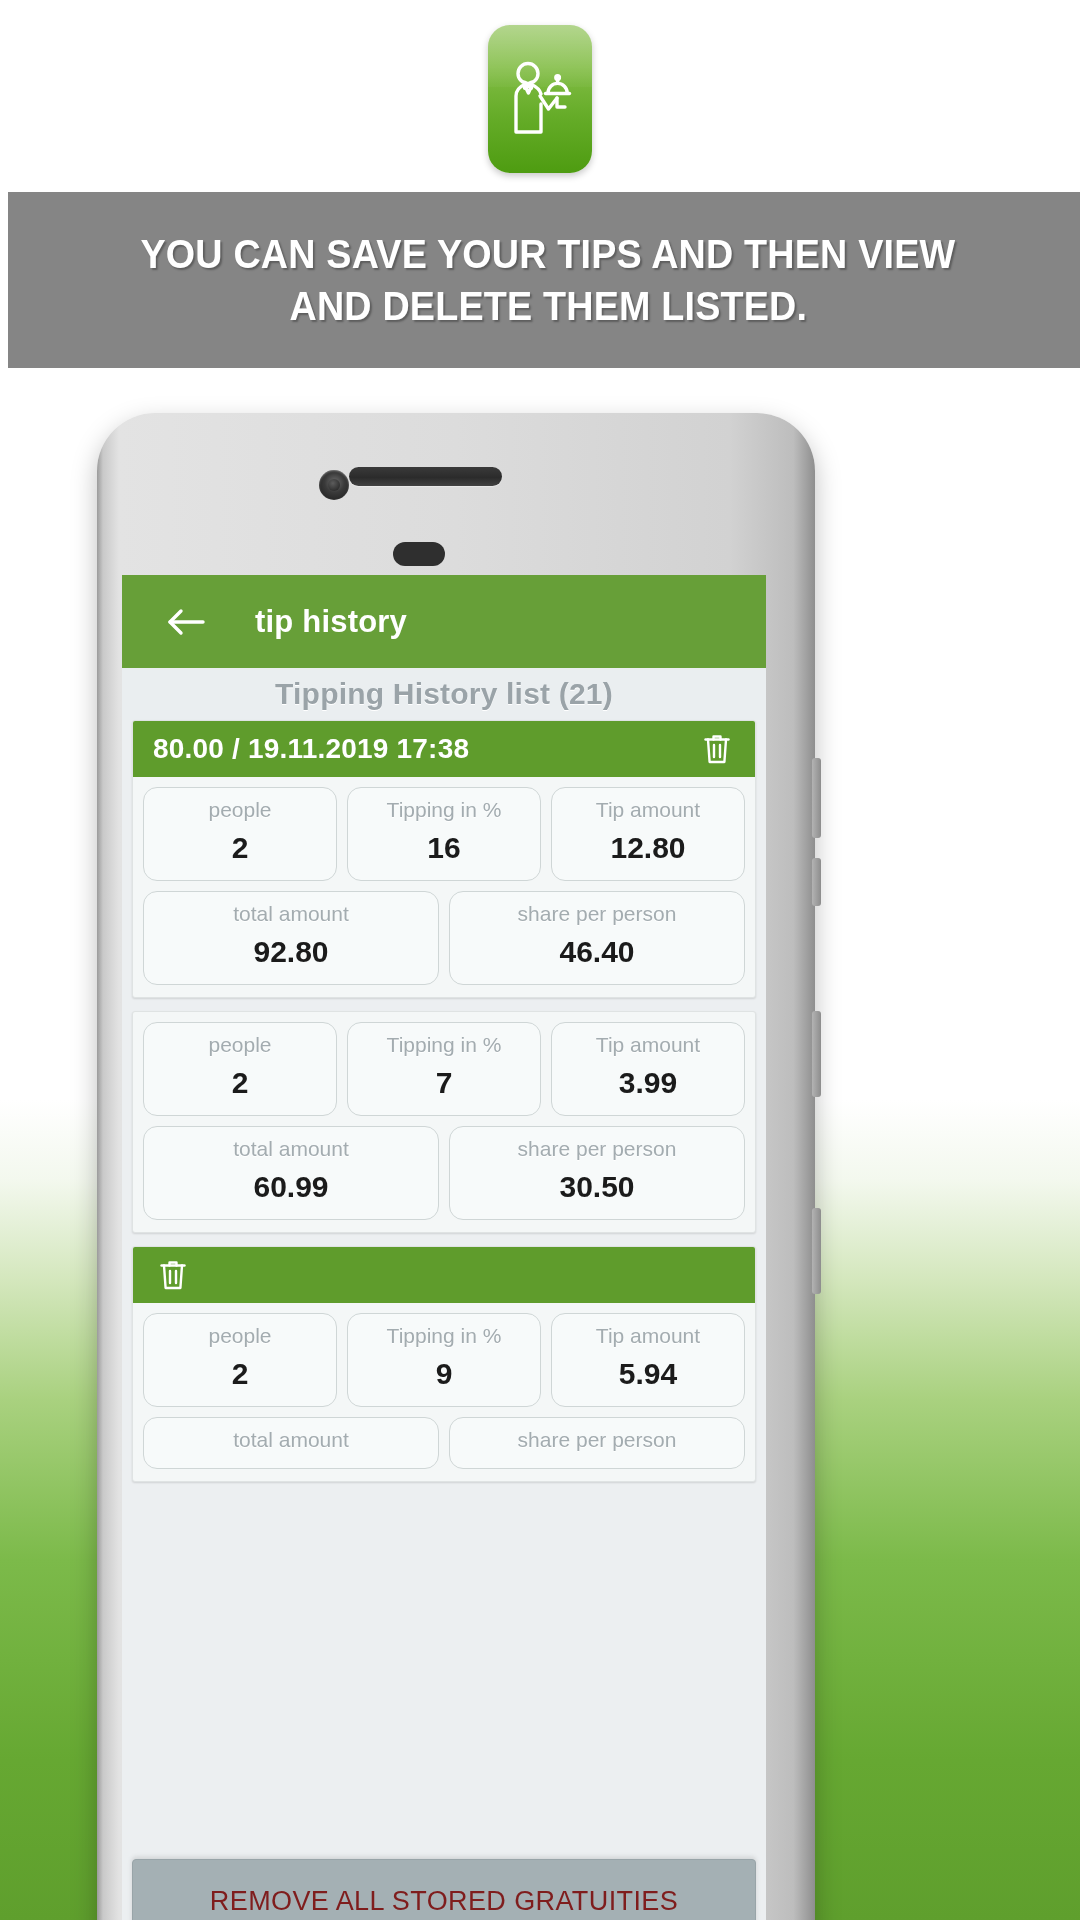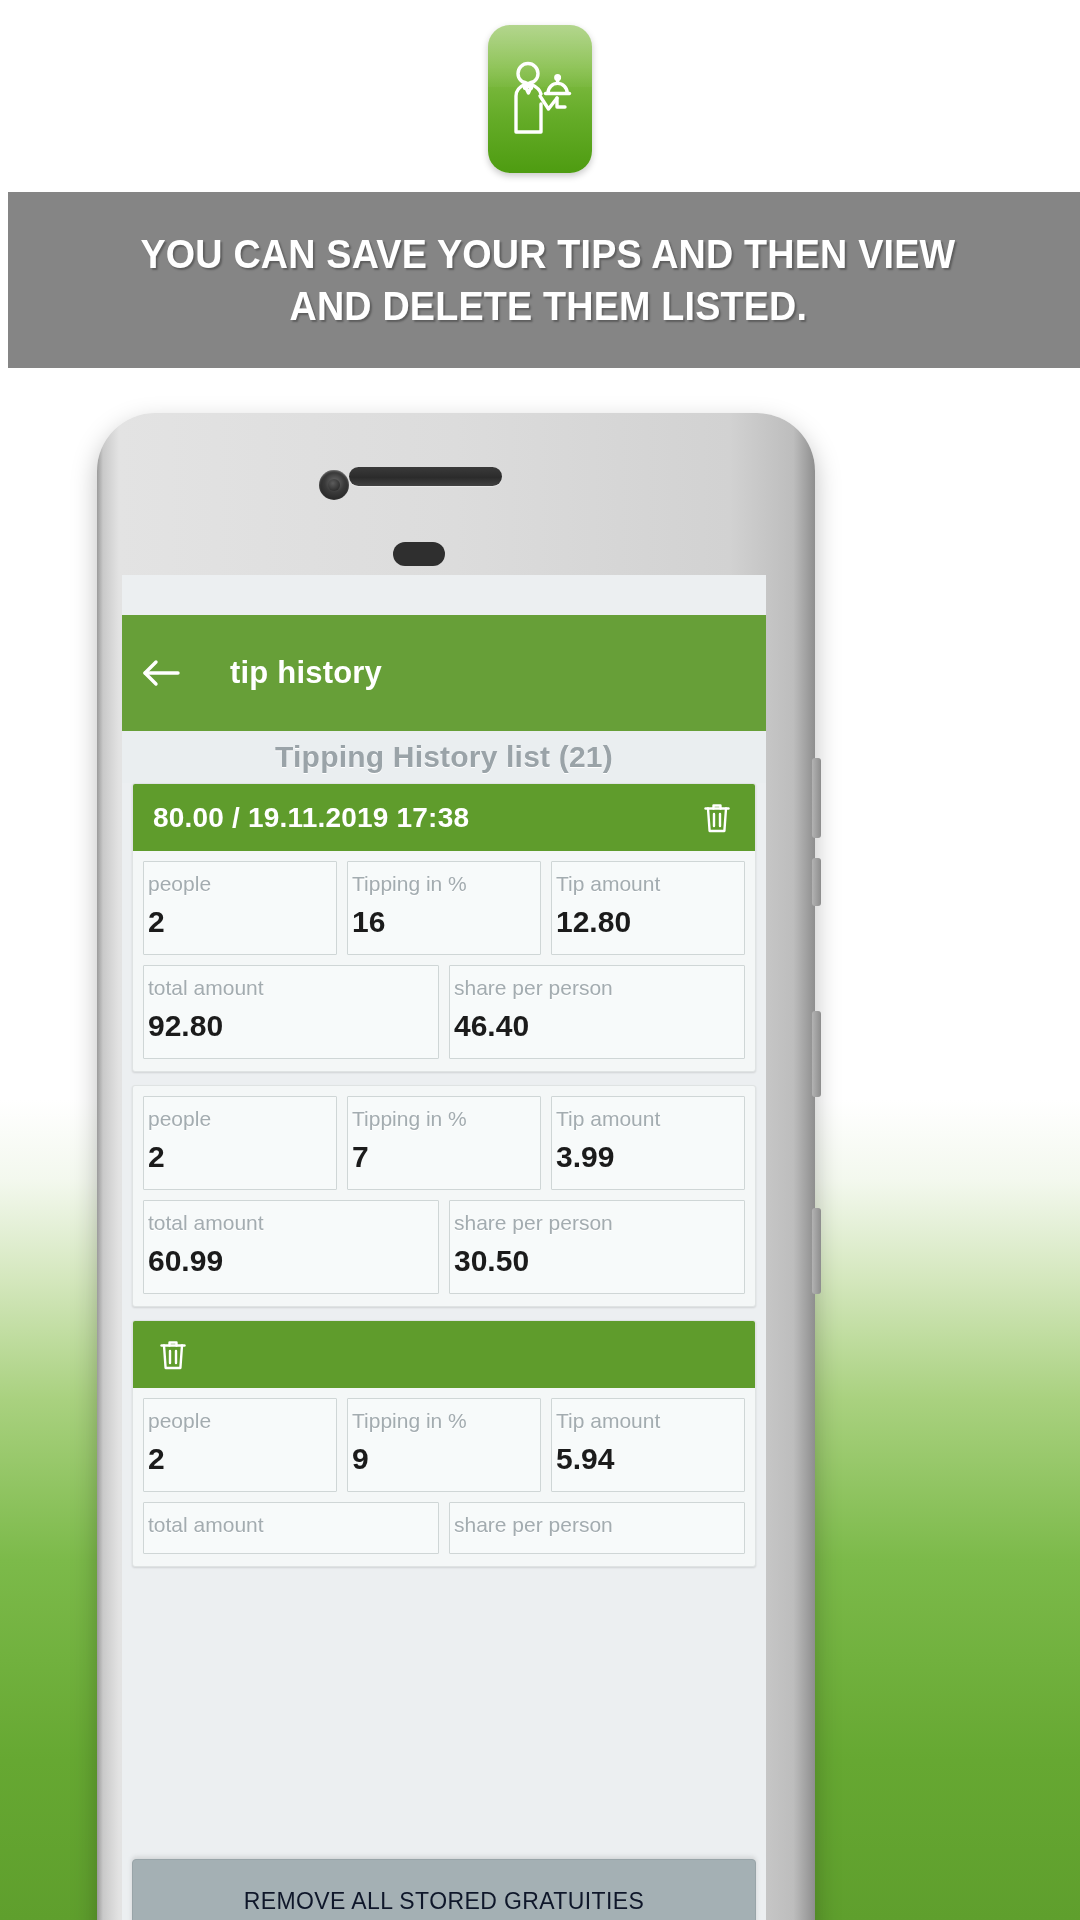--- a/index.html
+++ b/index.html
@@ -113,23 +113,22 @@
   }
 
   
   #screen{
     position:absolute; left:25px; top:162px; width:644px; height:1368px;
     background:#eceff1; overflow:hidden;
   }
 
   
   #toolbar{
-    height:116px; background:#679f38; display:flex; align-items:center;
-    padding-left:17px;
-    margin-top:40px;
+    height:93px; background:#679f38; display:flex; align-items:center;
+    padding-left:42px;
   }
   #toolbar .back-arrow{
     width:44px; height:44px; display:flex; align-items:center; justify-content:center;
   }
   #toolbar .title{
     color:#ffffff; font-size:31px; font-weight:600; margin-left:47px;
     letter-spacing:0.2px;
   }
 
   
@@ -144,58 +143,58 @@
 
   
   #cards{ padding:0 10px; }
   .card{
     background:#f4f7f7; border:1px solid #dfe3e3;
     border-radius:3px; margin-bottom:13px;
     box-shadow:0 1px 2px rgba(0,0,0,0.12);
     overflow:hidden;
   }
   .card-head{
-    background:#5f9c2c; height:67px;
+    background:#5f9c2c; height:56px;
     display:flex; align-items:center; justify-content:space-between;
     padding:0 18px 0 20px;
   }
   .card-head .ch-title{
     color:#ffffff; font-size:28px; font-weight:bold; letter-spacing:0.2px;
   }
   .trash-btn{
     width:40px; height:44px; display:flex; align-items:center; justify-content:center;
     cursor:pointer;
   }
 
   .card-body{ padding:10px 10px 12px 10px; }
   .row{ display:flex; gap:10px; margin-bottom:10px; }
   .row:last-child{ margin-bottom:0; }
   .field{
-    flex:1; background:#f7fafa; border:1px solid #cfd6d6; border-radius:1px;
-    padding:9px 4px 11px 4px; text-align:left;
+    flex:1; background:#f7fafa; border:1px solid #cfd6d6; border-radius:14px;
+    padding:9px 4px 11px 4px; text-align:center;
   }
   .field .f-label{
     display:block; color:#a3acb0; font-size:21px; line-height:26px;
     text-shadow:0 1px 0 #ffffff;
   }
   .field .f-value{
     display:block; color:#1b1b1b; font-size:30px; font-weight:bold;
     line-height:42px; margin-top:4px;
   }
   .row-2 .field{ flex:1; }
 
   
   #remove-all{
     position:absolute; left:10px; bottom:0; width:624px; height:84px;
     background:#a4b0b4; border:1px solid #98a4a8; border-radius:4px 4px 0 0;
     display:flex; align-items:center; justify-content:center;
     box-shadow:0 -2px 5px rgba(0,0,0,0.12);
   }
   #remove-all span{
-    color:#0f172a; font-size:23px; letter-spacing:0.4px;
+    color:#7f1d1d; font-size:27px; letter-spacing:0.4px;
   }
 </style>
 </head>
 <body>
 
 <div id="backdrop"></div>
 
 <div id="icon-wrap">
   <div class="app-icon">
     <svg width="66" height="78" viewBox="0 0 66 78" fill="none" stroke="#ffffff" stroke-width="3.4" stroke-linejoin="round" stroke-linecap="round">

